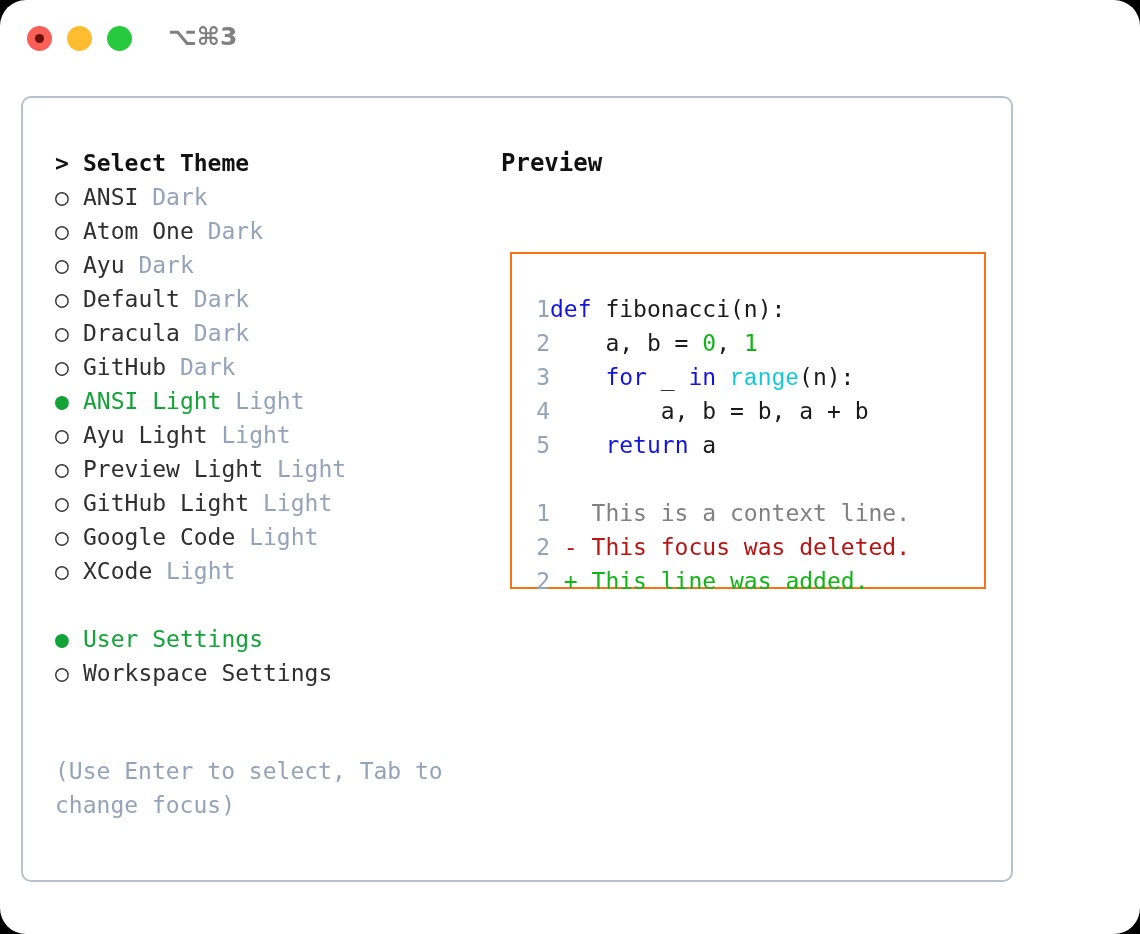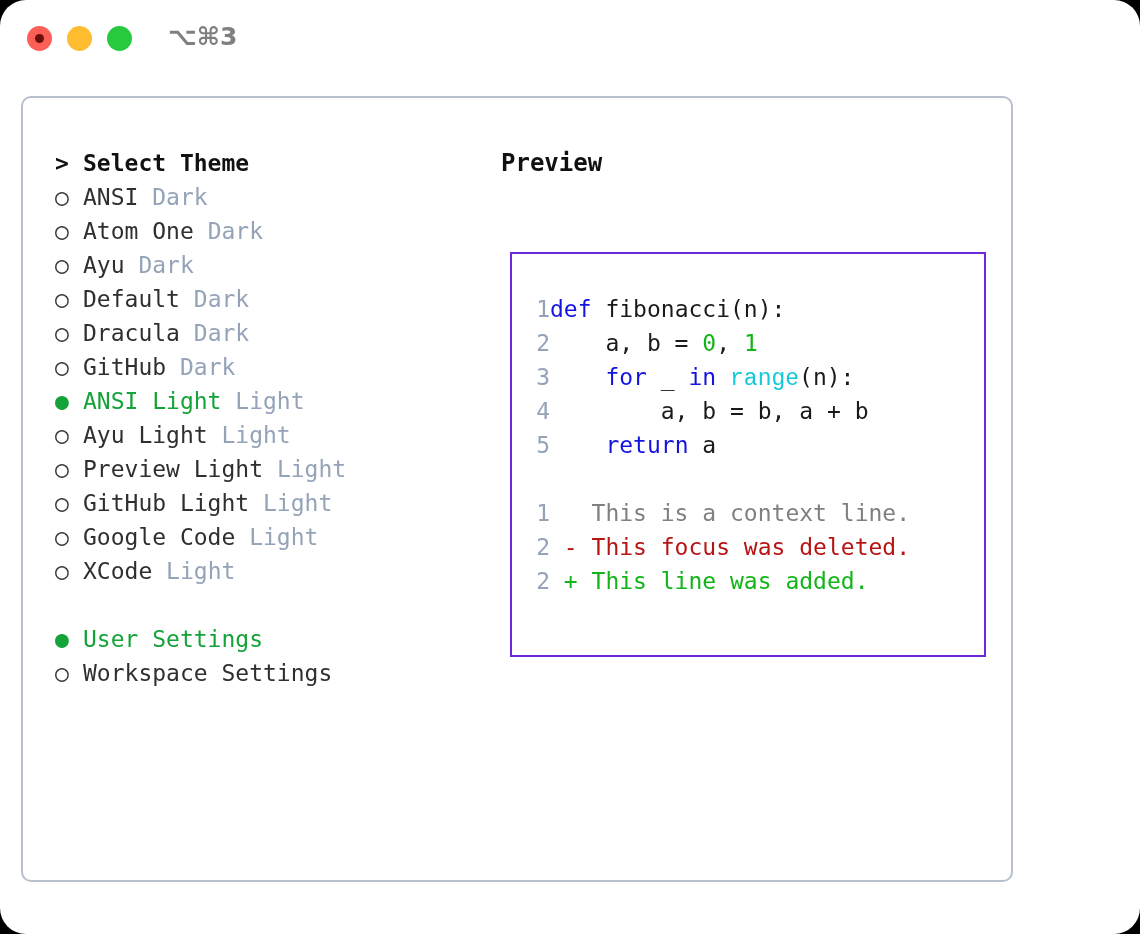--- a/index.html
+++ b/index.html
@@ -134,22 +134,22 @@
     font-size: 24px;
     font-weight: bold;
     color: #111111;
     line-height: 34px;
   }
   #preview-box {
     position: absolute;
     left: 9px;
     top: 106px;
     width: 476px;
-    height: 405px;
-    border: 2px solid #6d28d9;
+    height: 337px;
+    border: 2px solid #f97316;
     box-sizing: border-box;
     background: #ffffff;
   }
   #code-area {
     position: absolute;
     left: 12px;
     top: 38px;
     width: 450px;
   }
   .cline {
@@ -211,20 +211,21 @@
         </div>
 
       <div class="spacer"></div>
 
 
       <div id="apply-rows">
           <div class="row"><span class="marker marker-on">●</span><span class="rowlabel name-sel">User Settings</span></div>
           <div class="row"><span class="marker marker-off">○</span><span class="rowlabel name">Workspace Settings</span></div>
         </div>
 
+      <div id="help-text">(Use Enter to select, Tab to change focus)</div>
     </div>
 
     <div id="right-pane">
       <div id="preview-title">Preview</div>
 
       <div id="preview-box">
         <div id="code-area">
             <div class="cline"><span class="gutter">1</span><span class="kw">def</span><span class="code"> fibonacci(n):</span></div>
             <div class="cline"><span class="gutter">2</span><span class="code">    a, b = </span><span class="num">0</span><span class="code">, </span><span class="num">1</span></div>
             <div class="cline"><span class="gutter">3</span><span class="code">    </span><span class="kw">for</span><span class="code"> _ </span><span class="kw">in</span><span class="code"> </span><span class="fn">range</span><span class="code">(n):</span></div>

